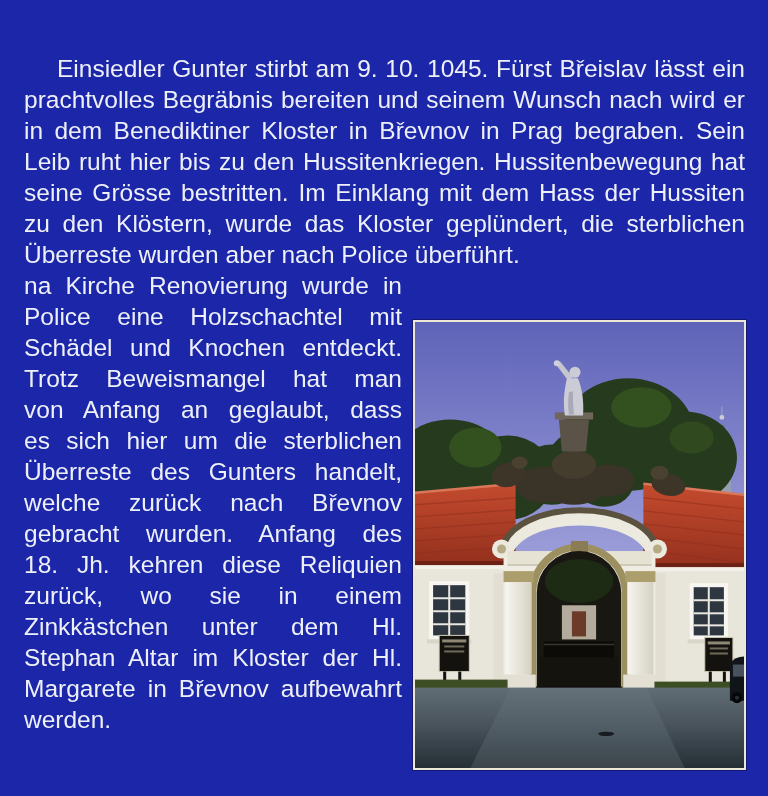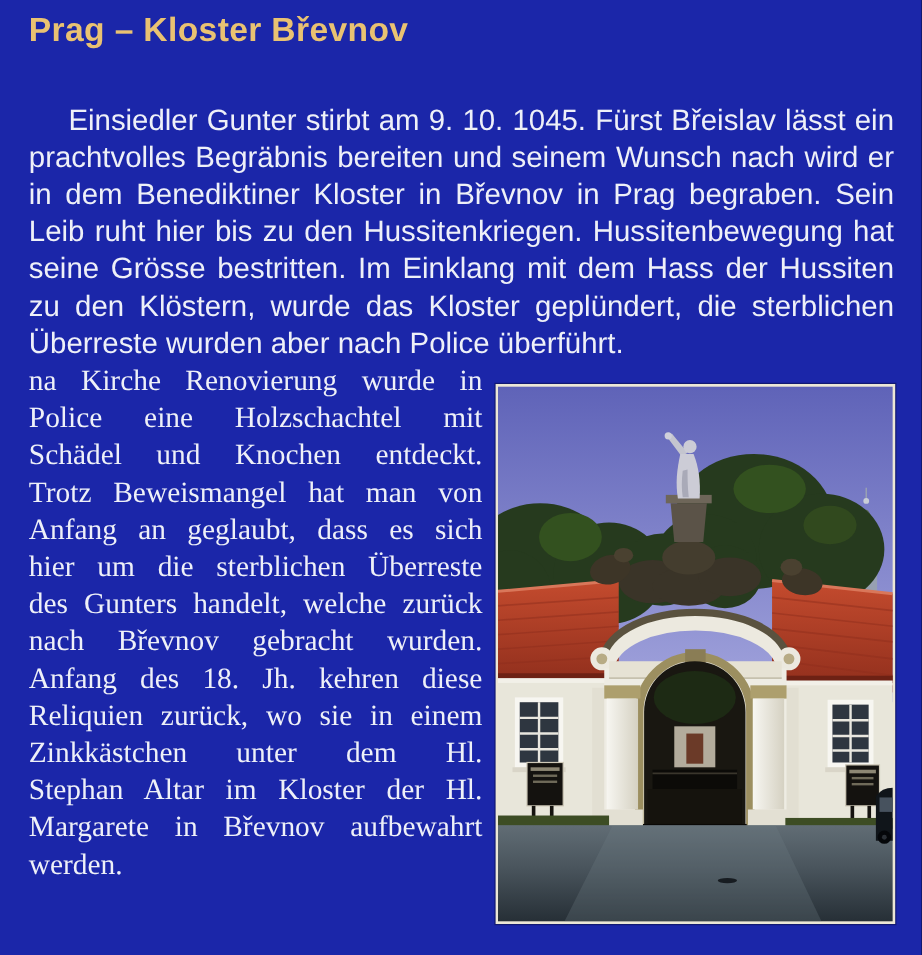--- a/index.html
+++ b/index.html
@@ -22,37 +22,36 @@
   }
   .body-text {
     font-size:24.5px;
     line-height:31px;
     text-align:justify;
     hyphens:none;
   }
   .para { text-indent:33px;margin-top:44px; }
   .intro { text-align-last:justify; }
   .col { width:378px; }
-  .col .body-text { word-spacing:5px;font-family:Liberation Serif, serif; }
+  .col .body-text { word-spacing:5px; }
   .photo-frame {
     position:absolute;
     left:413px; top:320px;
     width:333px; height:450px;
     background:#ece7d6;
     padding:2px;
     box-shadow:0 0 0 1px rgba(10,14,70,.55);
   }
   .photo-frame svg { display:block; width:100%; height:100%; }
 </style>
 </head>
 <body>
 
 <div class="page">
 
-  <h1 class="title">Prag – Kloster Břevnov</h1>
 
   <p class="body-text para">Einsiedler Gunter stirbt am 9. 10. 1045. Fürst Břeislav lässt ein prachtvolles Begräbnis bereiten und seinem Wunsch nach wird er in dem Benediktiner Kloster in Břevnov in Prag begraben. Sein Leib ruht hier bis zu den Hussitenkriegen. Hussitenbewegung hat seine Grösse bestritten. Im Einklang mit dem Hass der Hussiten zu den Klöstern, wurde das Kloster geplündert, die sterblichen Überreste wurden aber nach Police überführt.</p>
 
 
   <div class="col">
     <p class="body-text">na Kirche Renovierung wurde in Police eine Holzschachtel mit Schädel und Knochen entdeckt. Trotz Beweismangel hat man von Anfang an geglaubt, dass es sich hier um die sterblichen Überreste des Gunters handelt, welche zurück nach Břevnov gebracht wurden. Anfang des 18. Jh. kehren diese Reliquien zurück, wo sie in einem Zinkkästchen unter dem Hl. Stephan Altar im Kloster der Hl. Margarete in Břevnov aufbewahrt werden.</p>
   </div>
 
   <figure class="photo-frame" aria-label="Barockes Eingangstor des Klosters Břevnov mit Heiligenstatue, roten Ziegeldächern und Kirchturm">
     <svg viewBox="0 0 327 444" preserveAspectRatio="none">

